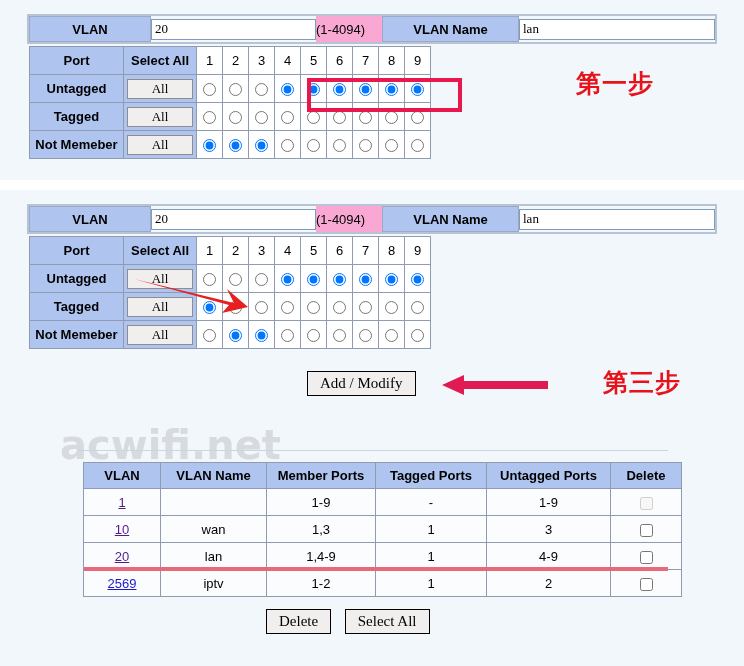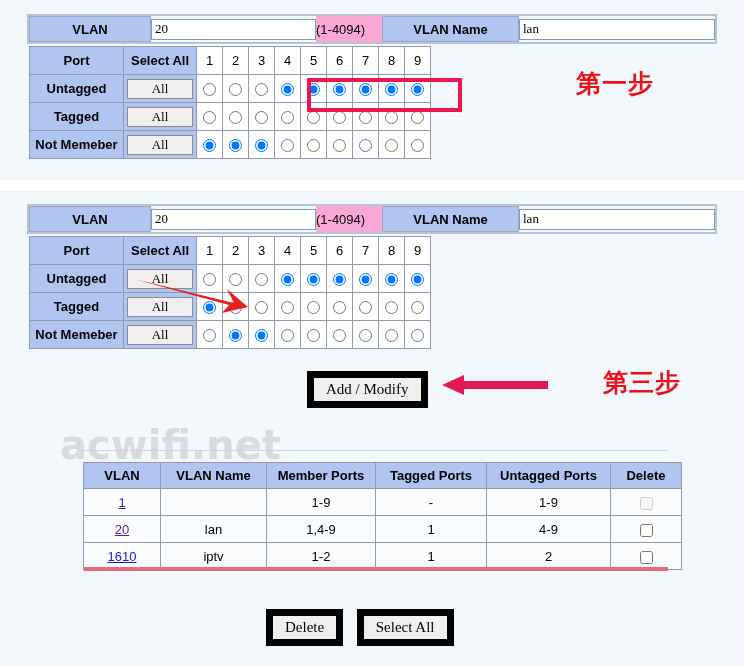--- a/index.html
+++ b/index.html
@@ -163,21 +163,21 @@
   .anno-svg {
     position: absolute;
     pointer-events: none;
   }
 
   
   .btn-std {
     font-family: "Liberation Serif", serif;
     font-size: 15px;
     background: #f0efee;
-    border: 7px solid #000000;
+    border: 1px solid #000000;
     color: #000;
     cursor: pointer;
     padding: 3px 12px;
   }
   #addmod-wrap {
     position: absolute;
     top: 371px;
     left: 307px;
   }
 
@@ -471,29 +471,37 @@
     <tbody>
       <tr>
         <td class="vlan-id"><a href="#">1</a></td>
         <td></td>
         <td>1-9</td>
         <td>-</td>
         <td>1-9</td>
         <td><input type="checkbox" disabled="" style=""></td>
       </tr>
       <tr>
+        <td class="vlan-id"><a href="#">10</a></td>
+        <td>wan</td>
+        <td>1,3</td>
+        <td>1</td>
+        <td>3</td>
+        <td><input type="checkbox" style=""></td>
+      </tr>
+      <tr>
         <td class="vlan-id"><a href="#">20</a></td>
         <td>lan</td>
         <td>1,4-9</td>
         <td>1</td>
         <td>4-9</td>
         <td><input type="checkbox" style=""></td>
       </tr>
       <tr>
-        <td class="vlan-id"><a href="#" class="unvisited">1610</a></td>
+        <td class="vlan-id"><a href="#" class="unvisited">2569</a></td>
         <td>iptv</td>
         <td>1-2</td>
         <td>1</td>
         <td>2</td>
         <td><input type="checkbox" style=""></td>
       </tr>
     </tbody>
   </table>
 </div>
 

